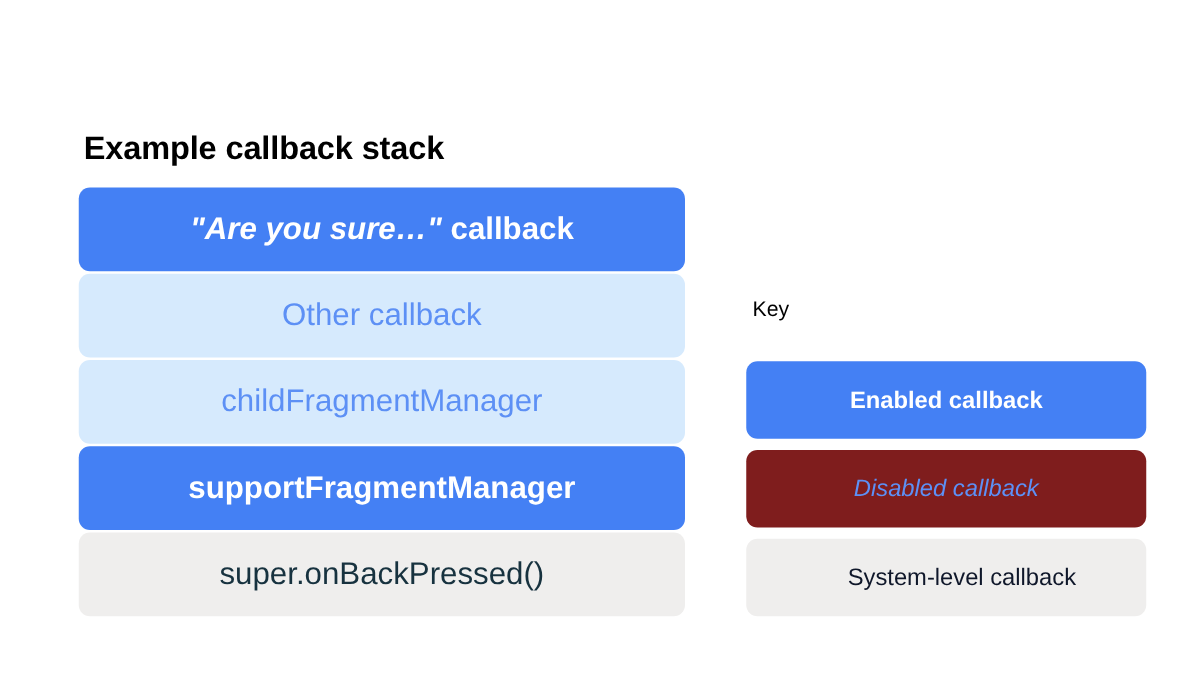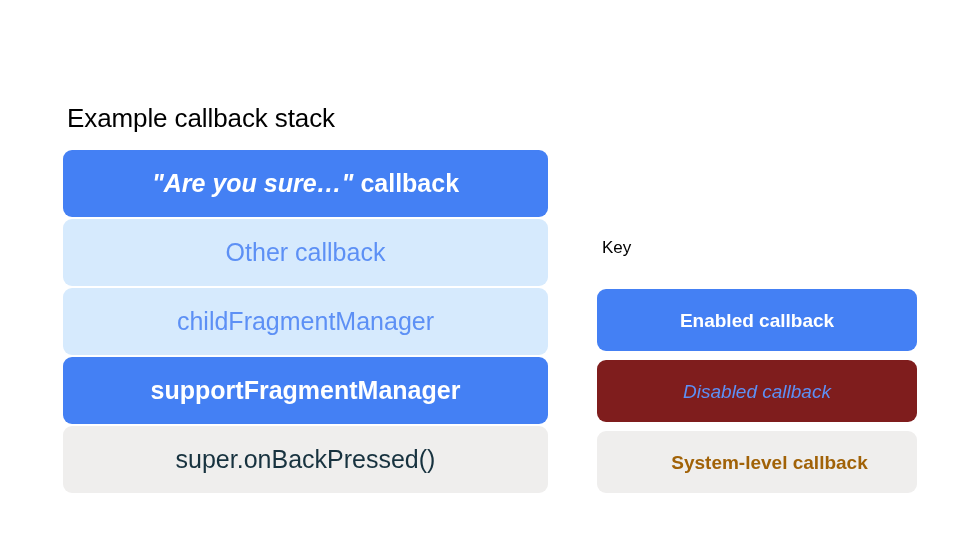--- a/index.html
+++ b/index.html
@@ -20,21 +20,21 @@
     width: 960px;
     height: 540px;
   }
 
   
   .stack-title {
     position: absolute;
     left: 67px;
     top: 103px;
     font-size: 26px;
-    font-weight: normal;
+    font-weight: bold;
     letter-spacing: -0.1px;
     color: #000000;
     white-space: nowrap;
   }
 
   .stack {
     position: absolute;
     left: 63px;
     top: 150px;
     width: 485px;
@@ -119,22 +119,22 @@
     font-weight: bold;
   }
   .key-bar.disabled {
     background: #7f1d1d;
     color: #5d90f5;
     font-weight: normal;
     font-style: italic;
   }
   .key-bar.system {
     background: #efeeed;
-    color: #a16207;
-    font-weight: bold;
+    color: #0f172a;
+    font-weight: normal;
     padding-left: 37px;
   }
 </style>
 </head>
 <body>
 
 <div class="canvas">
 
   <div class="stack-title">Example callback stack</div>
 

